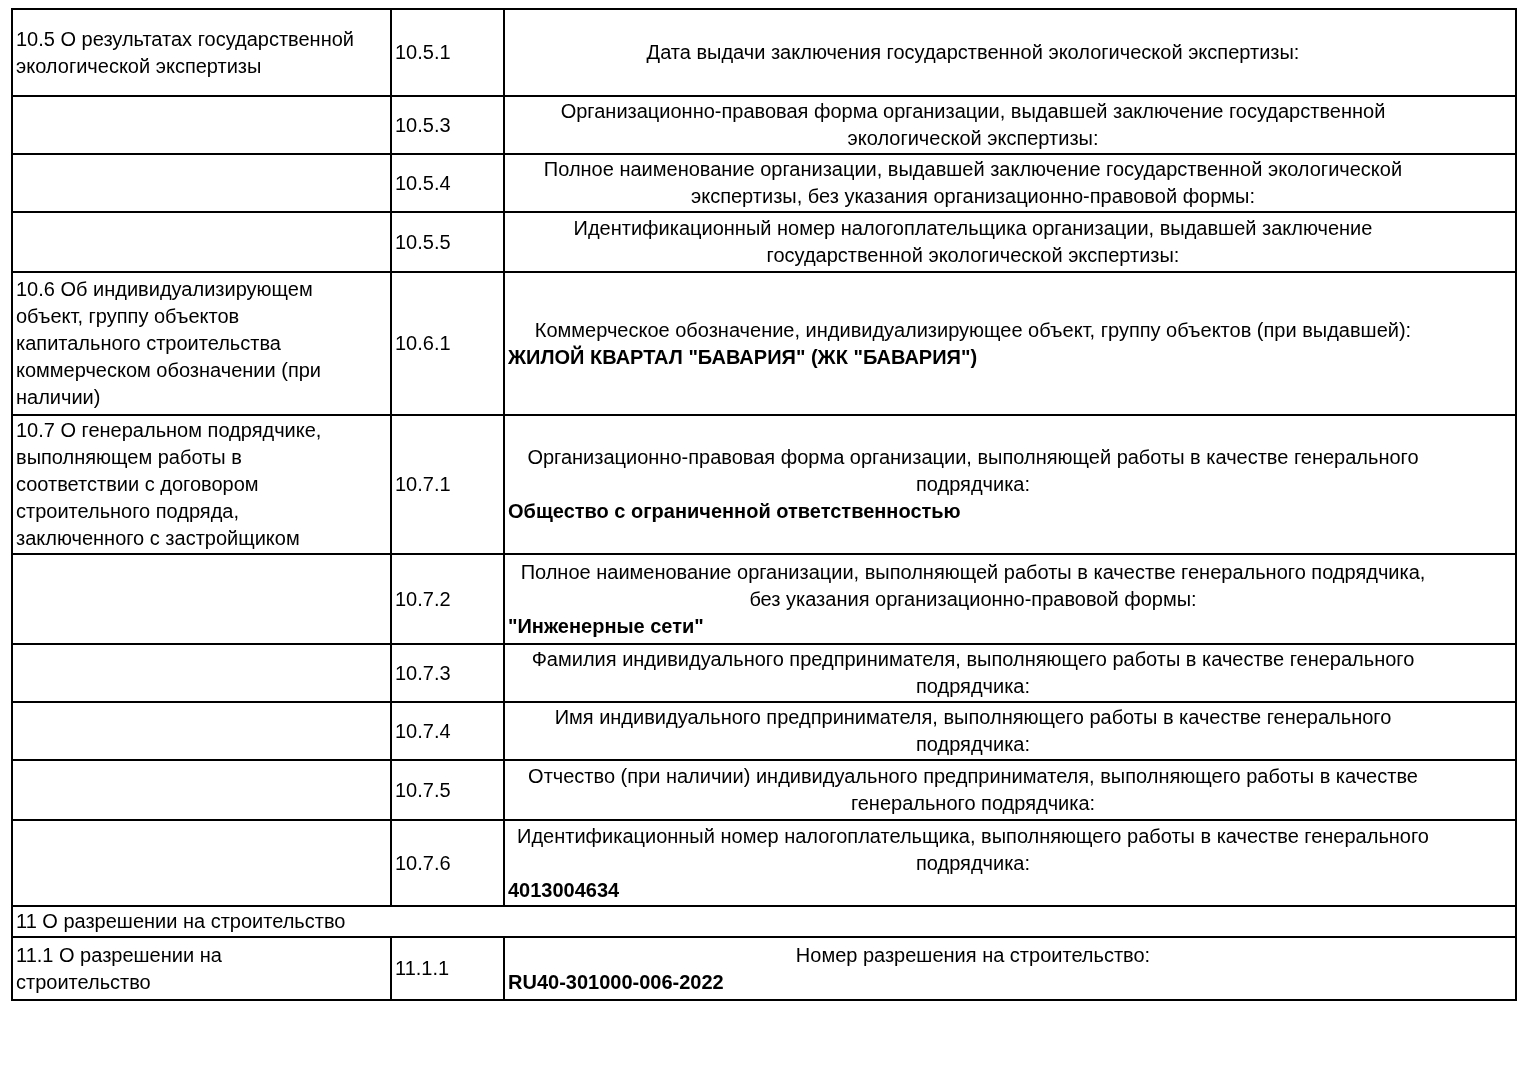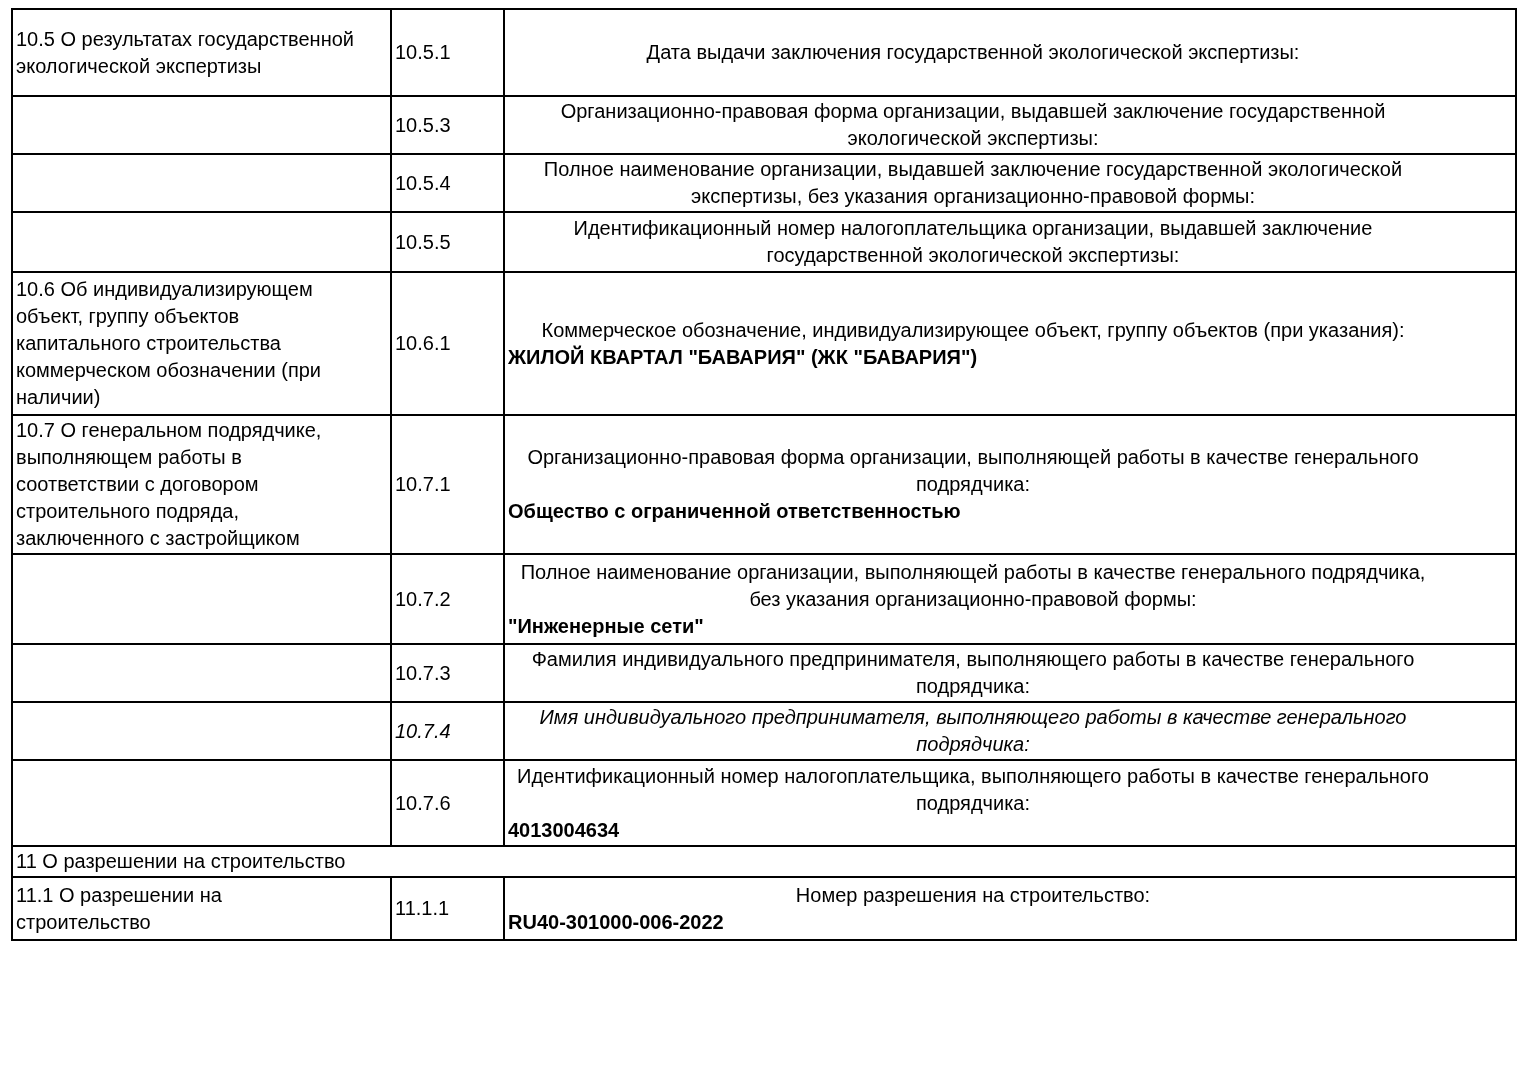--- a/index.html
+++ b/index.html
@@ -35,21 +35,21 @@
   
   .r0  { height: 87px; border-radius: 19px; }
   .r1  { height: 36px; }
   .r2  { height: 54px; margin-top: 48px; }
   .r3  { height: 52px; }
   .r4  { height: 60px; margin-top: 16px; }
   .r5  { height: 143px; }
   .r6  { height: 134px; padding-left: 29px; }
   .r7  { height: 90px; }
   .r8  { height: 58px; }
-  .r9  { height: 52px; font-style: italic; }
+  .r9  { height: 52px; }
   .r10 { height: 60px; }
   .r11 { height: 86px; }
   .r12 { height: 30px; }
   .r13 { height: 63px; }
 </style>
 </head>
 <body>
 
 <table class="decl">
   <colgroup>
@@ -113,21 +113,21 @@
     </tr>
 
     <tr class="r5">
       <td>
           <div class="section-text">10.6 Об индивидуализирующем объект, группу объектов капитального строительства коммерческом обозначении (при наличии)</div>
         </td>
       <td>
           <div>10.6.1</div>
         </td>
       <td>
-          <div class="desc-text">Коммерческое обозначение, индивидуализирующее объект, группу объектов (при указания):</div>
+          <div class="desc-text">Коммерческое обозначение, индивидуализирующее объект, группу объектов (при выдавшей):</div>
           <div class="field-value">ЖИЛОЙ КВАРТАЛ "БАВАРИЯ" (ЖК "БАВАРИЯ")</div>
         </td>
     </tr>
 
     <tr class="r6">
       <td>
           <div class="section-text">10.7 О генеральном подрядчике, выполняющем работы в соответствии с договором строительного подряда, заключенного с застройщиком</div>
         </td>
       <td>
           <div>10.7.1</div>
@@ -170,20 +170,32 @@
         </td>
       <td>
           <div>10.7.4</div>
         </td>
       <td>
           <div class="desc-text">Имя индивидуального предпринимателя, выполняющего работы в качестве генерального подрядчика:</div>
           <div class="field-value"></div>
         </td>
     </tr>
 
+    <tr class="r10">
+      <td>
+          <div class="section-text"></div>
+        </td>
+      <td>
+          <div>10.7.5</div>
+        </td>
+      <td>
+          <div class="desc-text">Отчество (при наличии) индивидуального предпринимателя, выполняющего работы в качестве генерального подрядчика:</div>
+          <div class="field-value"></div>
+        </td>
+    </tr>
 
     <tr class="r11">
       <td>
           <div class="section-text"></div>
         </td>
       <td>
           <div>10.7.6</div>
         </td>
       <td>
           <div class="desc-text">Идентификационный номер налогоплательщика, выполняющего работы в качестве генерального подрядчика:</div>

